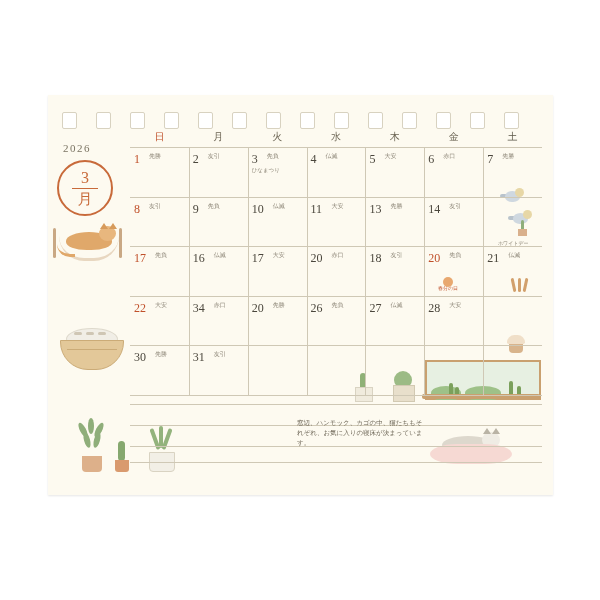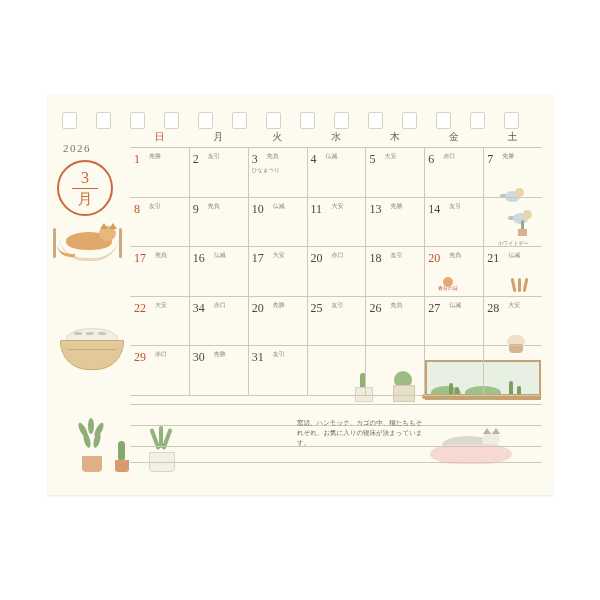--- a/index.html
+++ b/index.html
@@ -484,27 +484,25 @@
           <div class="cell"><span class="daynum">17</span><span class="rokuyo" style="left: 25px;">大安</span></div>
           <div class="cell"><span class="daynum">20</span><span class="rokuyo" style="left: 25px;">赤口</span></div>
           <div class="cell"><span class="daynum">18</span><span class="rokuyo" style="left: 25px;">友引</span></div>
           <div class="cell holiday"><span class="daynum">20</span><span class="rokuyo" style="left: 25px;">先負</span></div>
           <div class="cell"><span class="daynum">21</span><span class="rokuyo" style="left: 25px;">仏滅</span></div>
         </div>
         <div class="week">
           <div class="cell sunday"><span class="daynum">22</span><span class="rokuyo" style="left: 25px;">大安</span></div>
           <div class="cell"><span class="daynum">34</span><span class="rokuyo" style="left: 25px;">赤口</span></div>
           <div class="cell"><span class="daynum">20</span><span class="rokuyo" style="left: 25px;">先勝</span></div>
-          <div class="cell"><span class="daynum">25</span><span class="rokuyo" style="left: 25px;">友引</span></div>
           <div class="cell"><span class="daynum">26</span><span class="rokuyo" style="left: 25px;">先負</span></div>
           <div class="cell"><span class="daynum">27</span><span class="rokuyo" style="left: 25px;">仏滅</span></div>
           <div class="cell"><span class="daynum">28</span><span class="rokuyo" style="left: 25px;">大安</span></div>
         </div>
         <div class="week">
-          <div class="cell sunday"><span class="daynum">29</span><span class="rokuyo" style="left: 25px;">赤口</span></div>
           <div class="cell"><span class="daynum">30</span><span class="rokuyo" style="left: 25px;">先勝</span></div>
           <div class="cell"><span class="daynum">31</span><span class="rokuyo" style="left: 25px;">友引</span></div>
           <div class="cell blank"></div>
           <div class="cell blank"></div>
           <div class="cell blank"></div>
           <div class="cell blank"></div>
         </div>
       </div>
   <span class="hrule" style="top: 17px;"></span>
       <span class="hrule" style="top: 66.5px;"></span>

